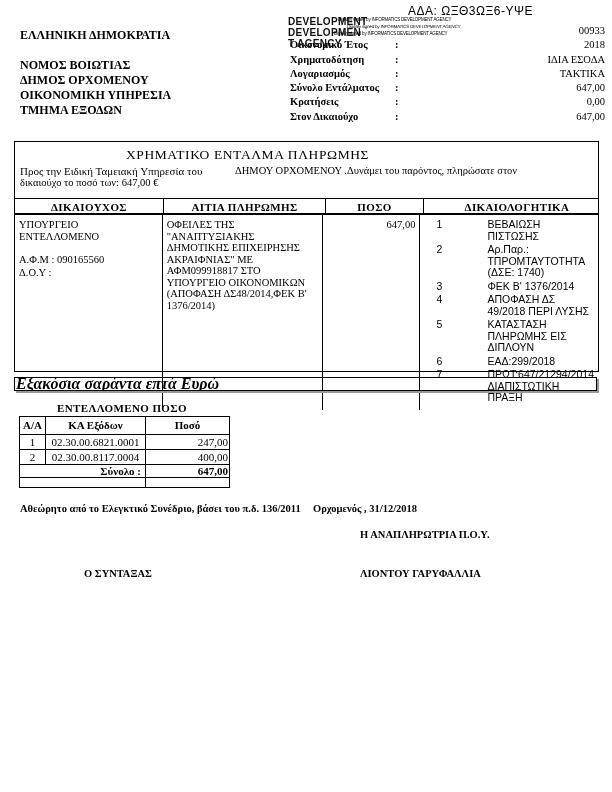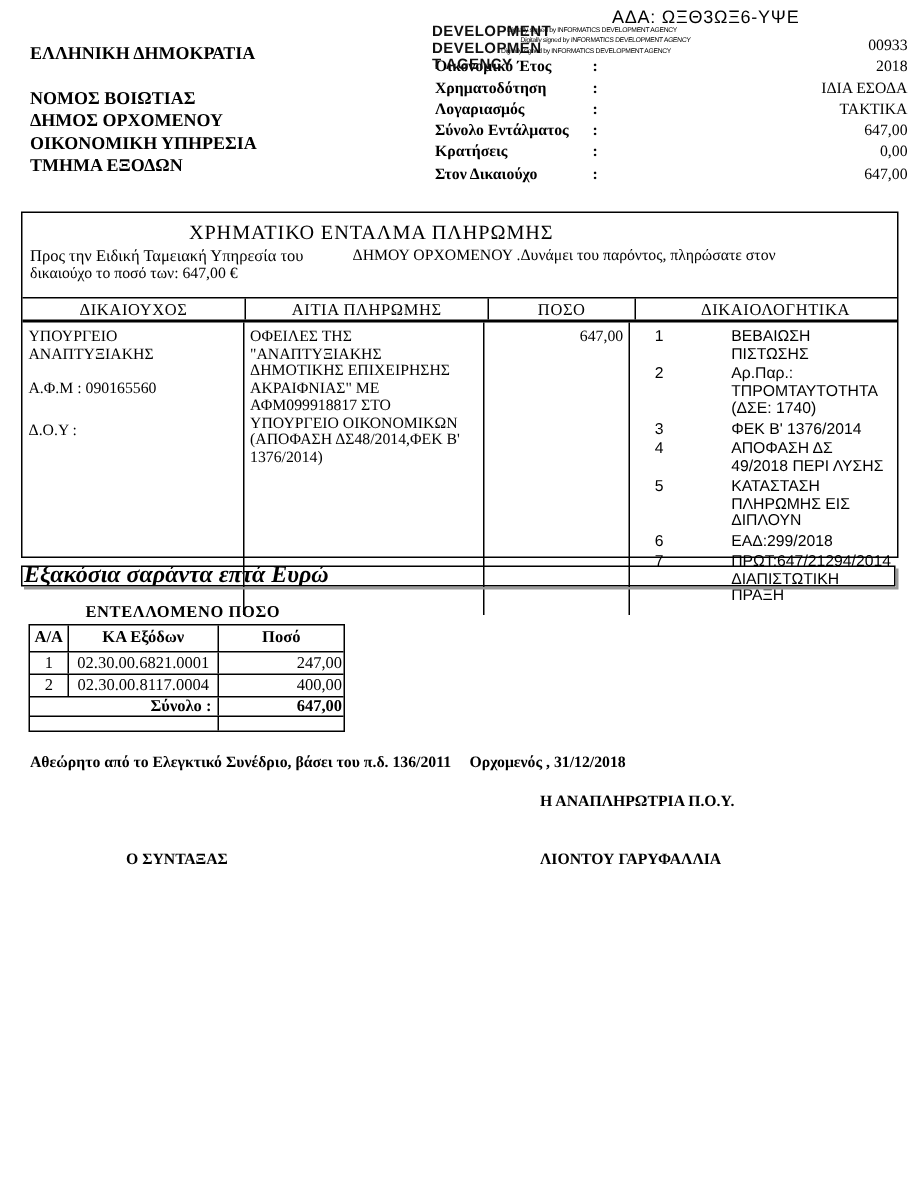--- a/index.html
+++ b/index.html
@@ -37,24 +37,24 @@
   .intro-right{position:absolute; left:220px; top:23px; font-size:10.5px; white-space:nowrap;}
   .intro-bottom{position:absolute; left:5px; top:35px; font-size:10.5px; white-space:nowrap;}
   
   .ptable{position:absolute; left:0; top:56px; width:583px; height:174px;
           border-top:1px solid #000; box-sizing:border-box; display:flex; flex-direction:column;}
   .ptable .hrow{display:flex; height:18px; border-bottom:2px solid #000; box-sizing:border-box;}
   .ptable .brow{display:flex; flex:1;}
   .pc{box-sizing:border-box; border-right:1px solid #000;}
   .pc:last-child{border-right:none;margin-left:12px;}
   .c1{width:149px;} .c2{width:162px;} .c3{width:98px;} .c4{flex:1;}
-  .hrow .pc{font-weight:normal; font-size:11px; text-align:center; padding-top:2px; letter-spacing:0.4px;}
+  .hrow .pc{font-weight:bold; font-size:11px; text-align:center; padding-top:2px; letter-spacing:0.4px;}
   .brow .pc{font-size:10.5px; padding:4px 4px; line-height:11.5px;}
   .benef-name{margin-bottom:12px;}
-  .benef-afm{margin-bottom:16px;}
+  .benef-afm{margin-bottom:1px;}
   .amount-cell{text-align:right; padding-right:3px;}
   .just-list{font-family:"Liberation Sans", sans-serif; font-size:8.8px; line-height:10px;}
   .just-item{display:flex; margin-bottom:2px;}
   .just-num{width:11px; flex:none;}
   .just-text{flex:1;padding-left:40px;}
   
   .words-box{position:absolute; left:14px; top:377px; width:583px; height:14px;
              border:1px solid #000; box-sizing:border-box; box-shadow:2px 2px 0 #9a9a9a;
              font-size:16px; font-weight:bold; font-style:italic; padding-left:1px;
              line-height:12px; overflow:hidden; white-space:nowrap;}
@@ -151,21 +151,21 @@
 
     <div class="ptable">
       <div class="hrow">
         <div class="pc c1">ΔΙΚΑΙΟΥΧΟΣ</div>
         <div class="pc c2">ΑΙΤΙΑ ΠΛΗΡΩΜΗΣ</div>
         <div class="pc c3">ΠΟΣΟ</div>
         <div class="pc c4">ΔΙΚΑΙΟΛΟΓΗΤΙΚΑ</div>
       </div>
       <div class="brow">
         <div class="pc c1">
-          <div class="benef-name">ΥΠΟΥΡΓΕΙΟ ΑΝΑΠΤΥΞΙΑΚΗΣ</div>
+          <div class="benef-name">ΥΠΟΥΡΓΕΙΟ ΕΝΤΕΛΛΟΜΕΝΟ</div>
           <div class="benef-afm">Α.Φ.Μ : 090165560</div>
           <div class="benef-doy">Δ.Ο.Υ :</div>
         </div>
         <div class="pc c2">ΟΦΕΙΛΕΣ ΤΗΣ "ΑΝΑΠΤΥΞΙΑΚΗΣ ΔΗΜΟΤΙΚΗΣ ΕΠΙΧΕΙΡΗΣΗΣ ΑΚΡΑΙΦΝΙΑΣ" ΜΕ ΑΦΜ099918817 ΣΤΟ ΥΠΟΥΡΓΕΙΟ ΟΙΚΟΝΟΜΙΚΩΝ (ΑΠΟΦΑΣΗ ΔΣ48/2014,ΦΕΚ Β' 1376/2014)</div>
         <div class="pc c3 amount-cell">647,00</div>
         <div class="pc c4 just-list">
           <div class="just-item">
             <span class="just-num">1</span>
             <span class="just-text">ΒΕΒΑΙΩΣΗ ΠΙΣΤΩΣΗΣ</span>
           </div>

